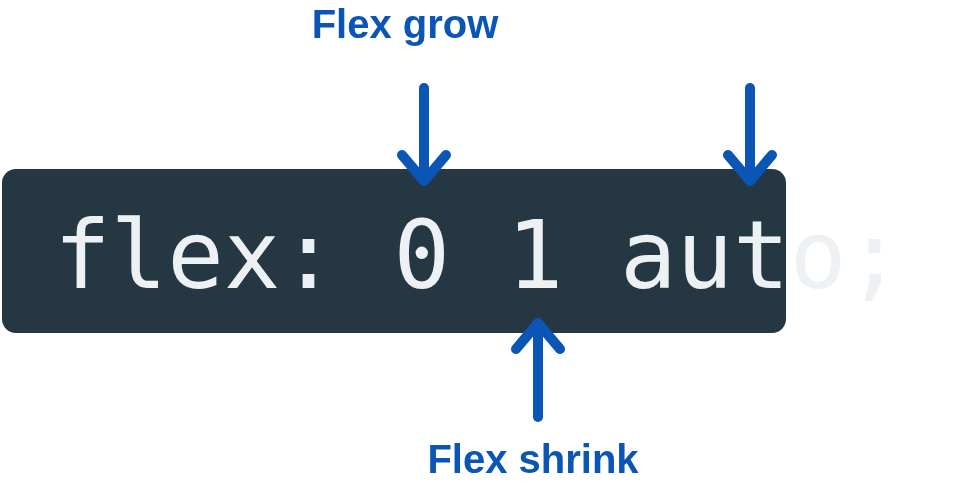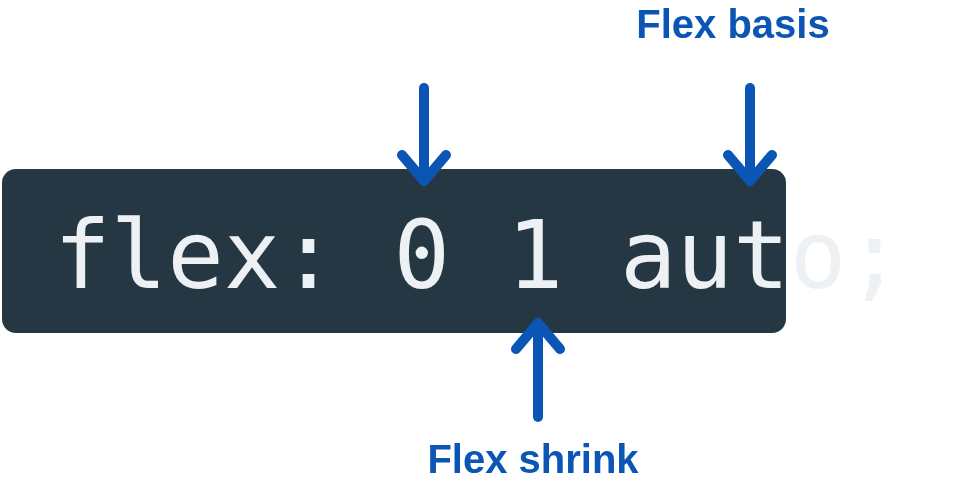--- a/index.html
+++ b/index.html
@@ -88,18 +88,18 @@
   <svg class="arrow arrow-basis" viewBox="0 0 50 110" xmlns="http://www.w3.org/2000/svg" aria-hidden="true">
     <line class="arrow-stroke" x1="25" y1="8" x2="25" y2="95"></line>
     <polyline class="arrow-stroke" points="3,75 25,101 47,75"></polyline>
   </svg>
 
   <svg class="arrow arrow-shrink" viewBox="0 0 50 110" xmlns="http://www.w3.org/2000/svg" aria-hidden="true">
     <line class="arrow-stroke" x1="25" y1="10" x2="25" y2="99"></line>
     <polyline class="arrow-stroke" points="3,31 25,5 47,31"></polyline>
   </svg>
 
+  <div class="label label-grow">Flex grow</div>
 
-  <div class="label label-basis">Flex basis</div>
 
   <div class="label label-shrink">Flex shrink</div>
 
 </div>
 
 </body></html>

